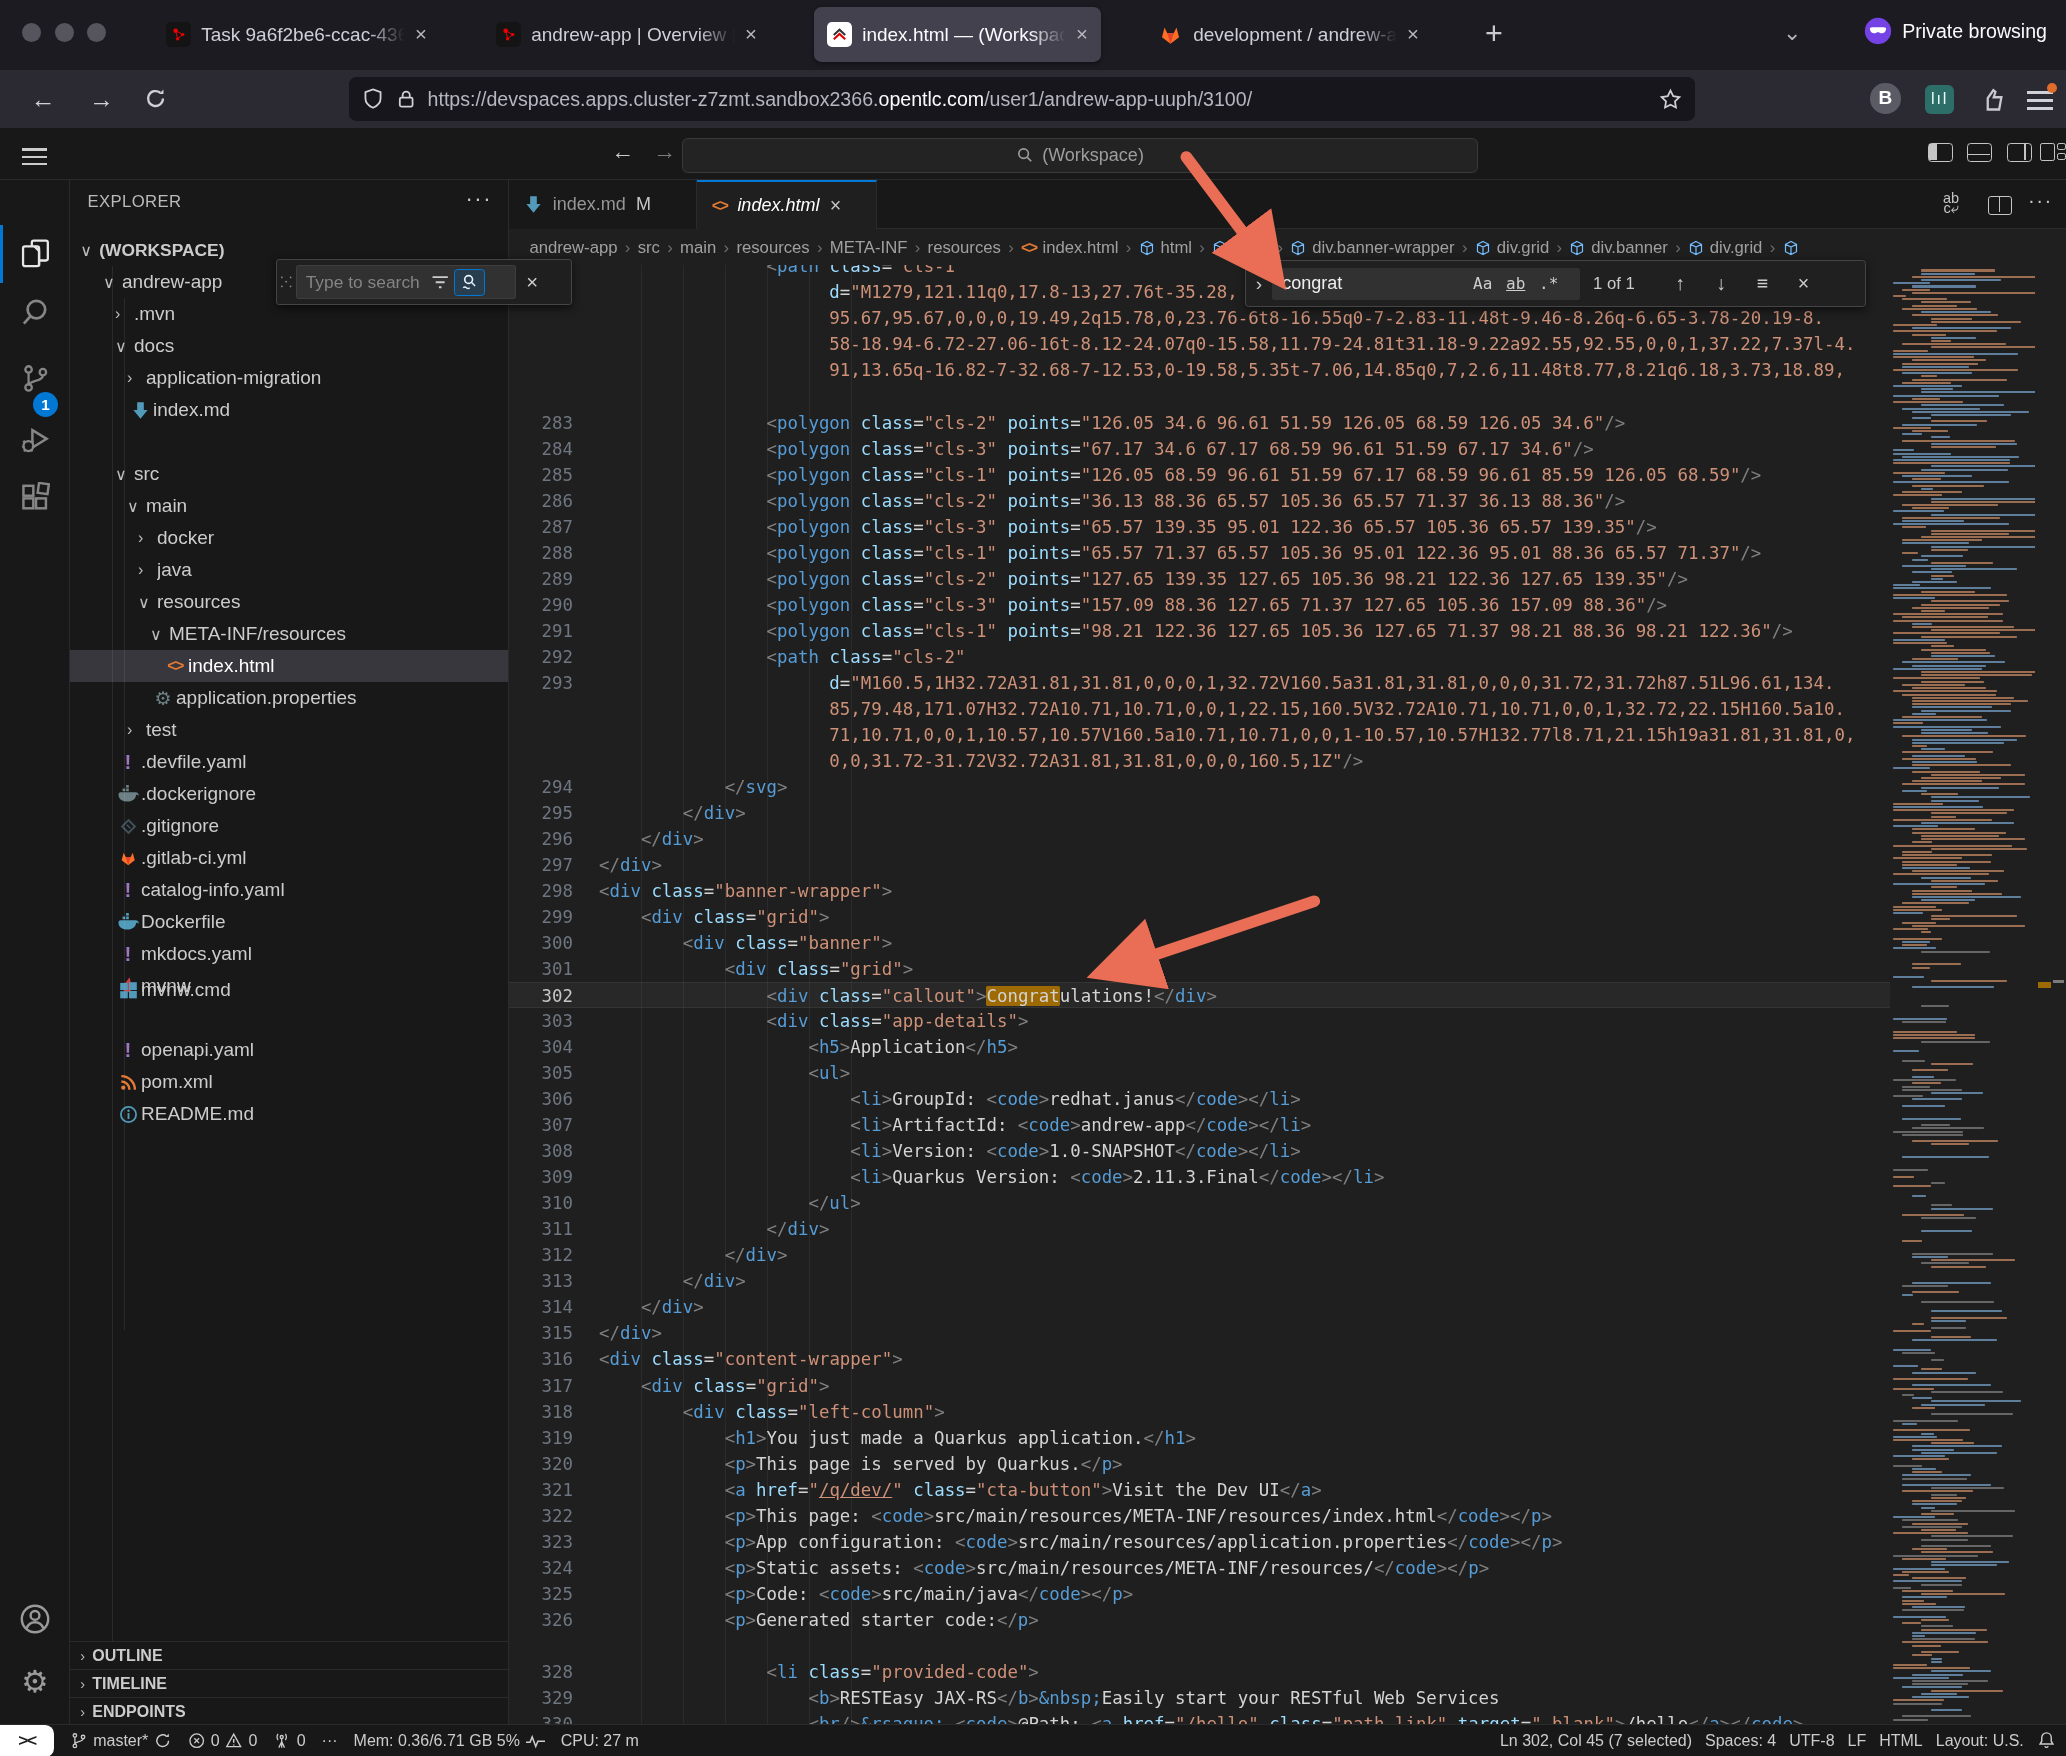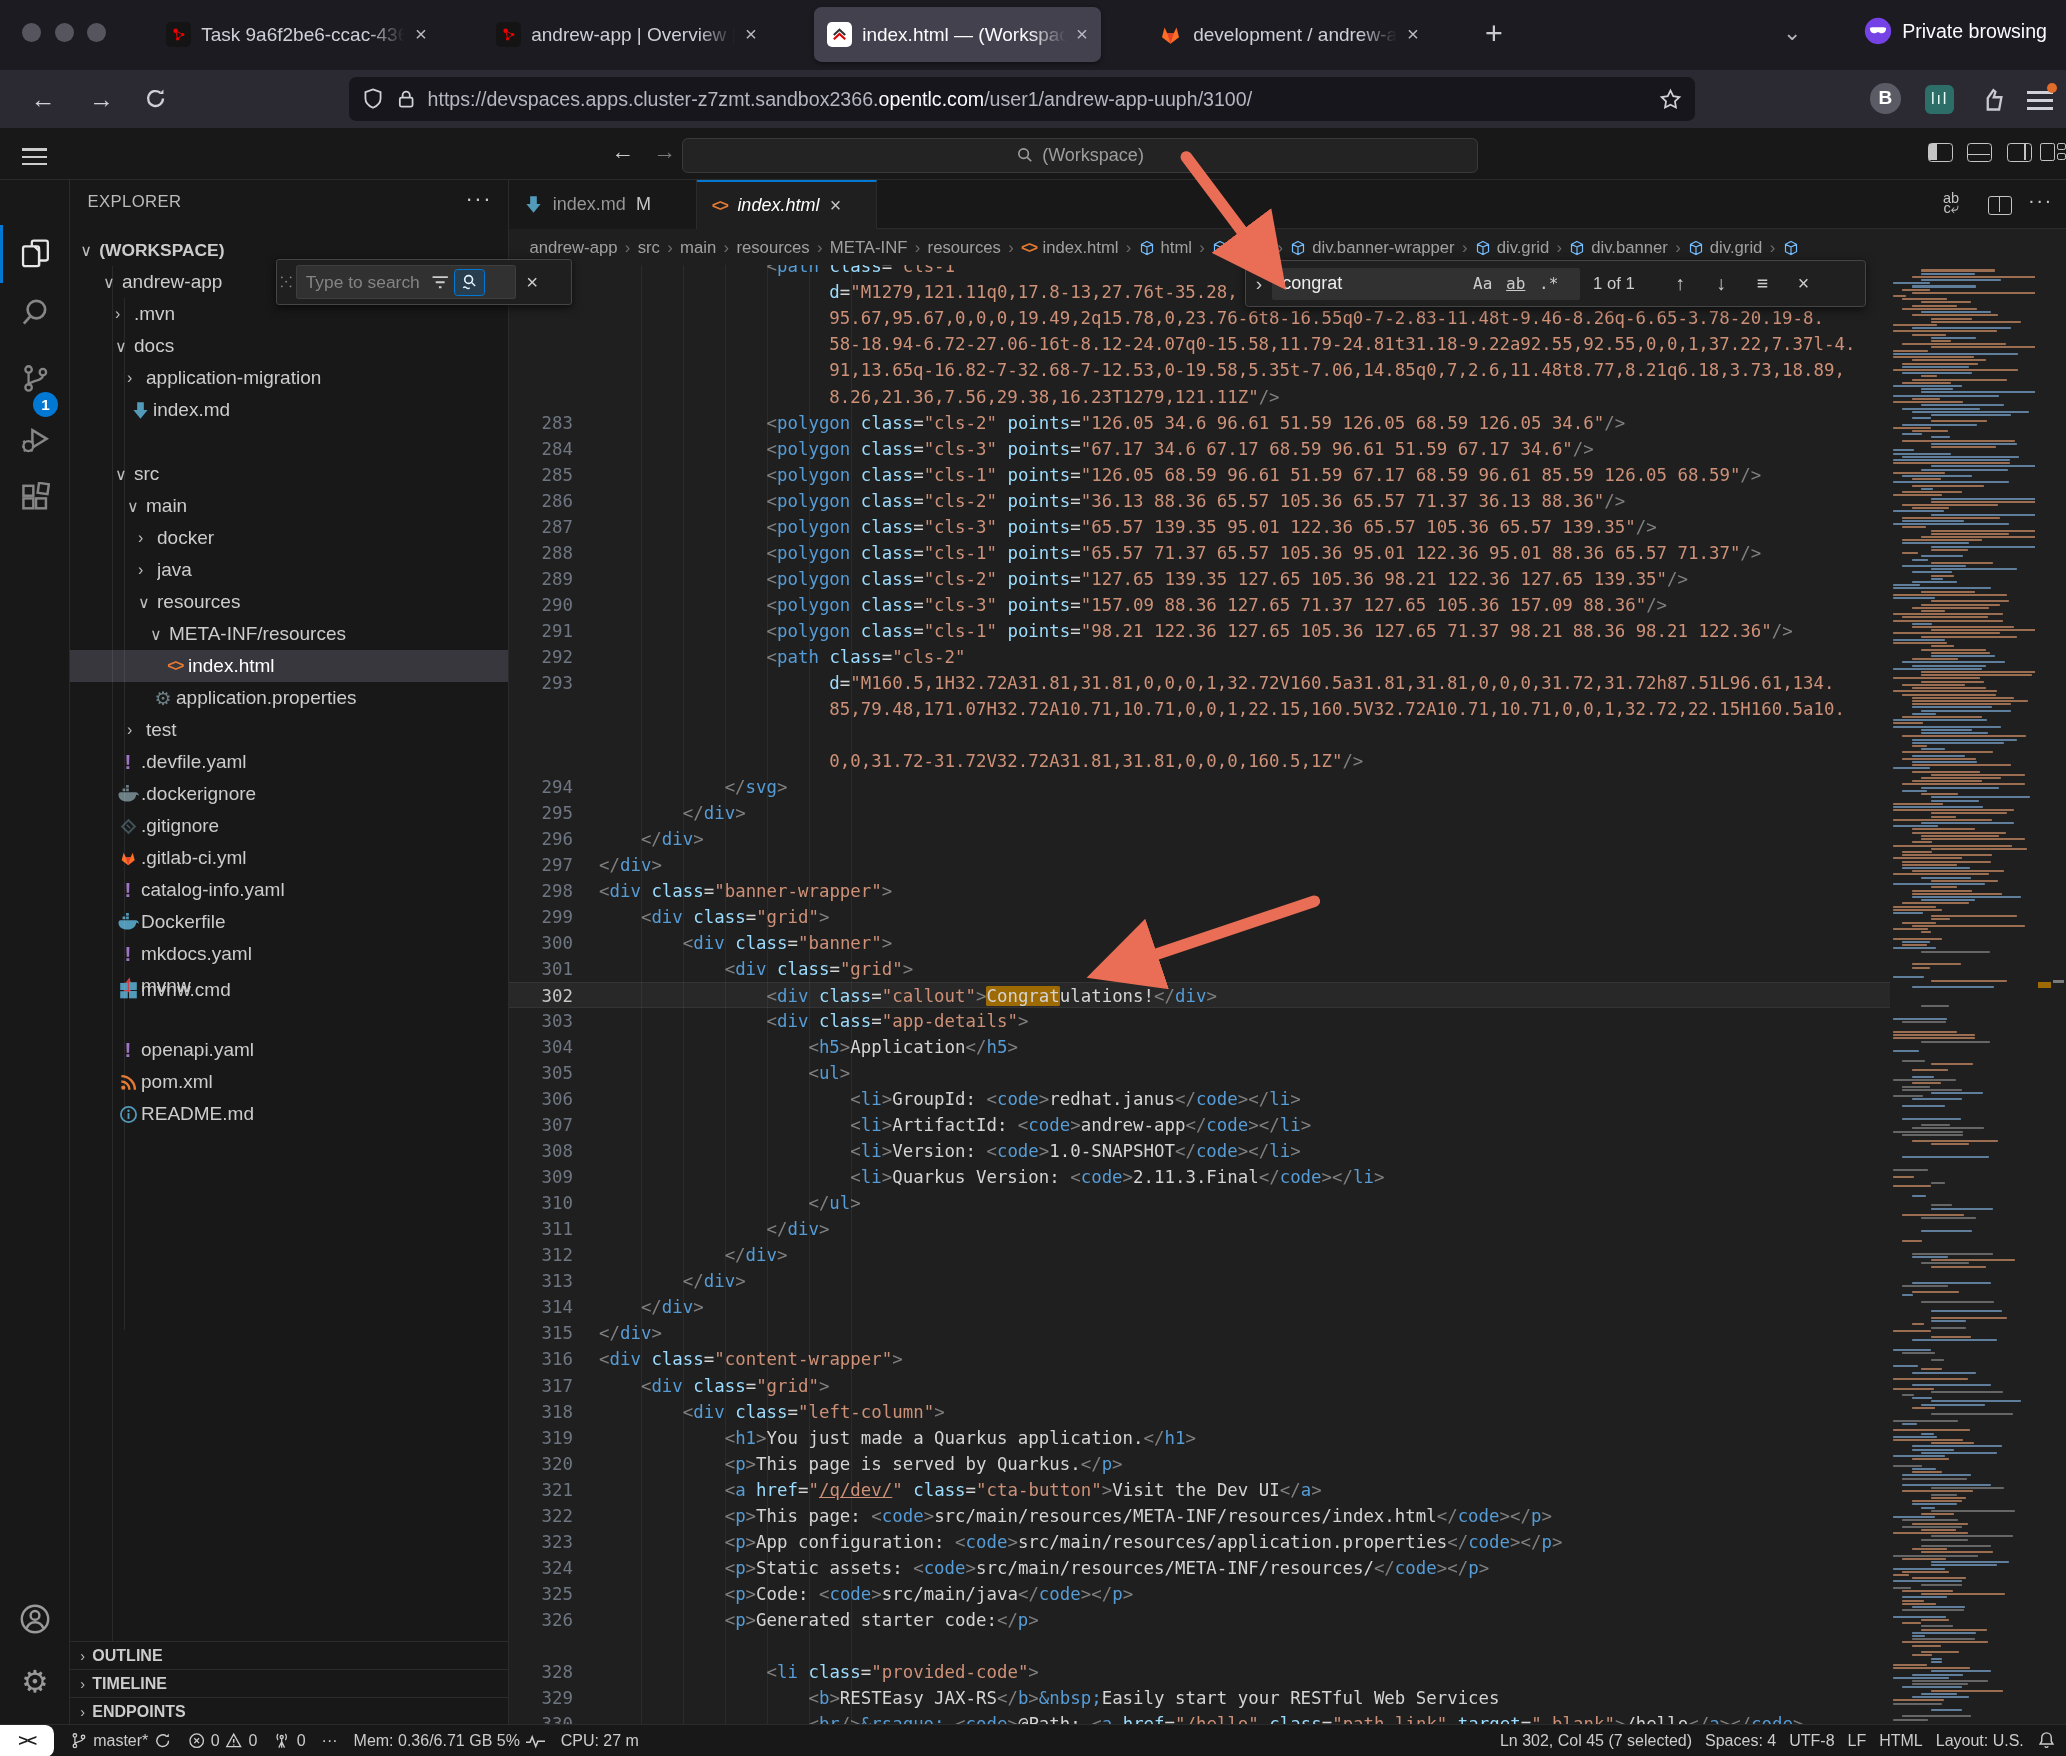--- a/index.html
+++ b/index.html
@@ -652,24 +652,20 @@
         <span class="ct">                      <span class="st">95.67,95.67,0,0,0,19.49,2q15.78,0,23.76-6t8-16.55q0-7-2.83-11.48t-9.46-8.26q-6.65-3.78-20.19-8.</span></span>
       </div>
       <div class="cl" style="top: 66px;">
         <span class="ln"></span>
         <span class="ct">                      <span class="st">58-18.94-6.72-27.06-16t-8.12-24.07q0-15.58,11.79-24.81t31.18-9.22a92.55,92.55,0,0,1,37.22,7.37l-4.</span></span>
       </div>
       <div class="cl" style="top: 92px;">
         <span class="ln"></span>
         <span class="ct">                      <span class="st">91,13.65q-16.82-7-32.68-7-12.53,0-19.58,5.35t-7.06,14.85q0,7,2.6,11.48t8.77,8.21q6.18,3.73,18.89,</span></span>
       </div>
-      <div class="cl" style="top: 119px;">
-        <span class="ln"></span>
-        <span class="ct">                      <span class="st">8.26,21.36,7.56,29.38,16.23T1279,121.11Z"</span><span class="pu">/&gt;</span></span>
-      </div>
       <div class="cl" style="top: 145px;">
         <span class="ln">283</span>
         <span class="ct">                <span class="pu">&lt;</span><span class="tg">polygon</span><span class="tx"> </span><span class="at">class</span><span class="op">=</span><span class="st">"cls-2"</span><span class="tx"> </span><span class="at">points</span><span class="op">=</span><span class="st">"126.05 34.6 96.61 51.59 126.05 68.59 126.05 34.6"</span><span class="pu">/&gt;</span></span>
       </div>
       <div class="cl" style="top: 171px;">
         <span class="ln">284</span>
         <span class="ct">                <span class="pu">&lt;</span><span class="tg">polygon</span><span class="tx"> </span><span class="at">class</span><span class="op">=</span><span class="st">"cls-3"</span><span class="tx"> </span><span class="at">points</span><span class="op">=</span><span class="st">"67.17 34.6 67.17 68.59 96.61 51.59 67.17 34.6"</span><span class="pu">/&gt;</span></span>
       </div>
       <div class="cl" style="top: 197px;">
         <span class="ln">285</span>
@@ -703,20 +699,24 @@
         <span class="ln">292</span>
         <span class="ct">                <span class="pu">&lt;</span><span class="tg">path</span><span class="tx"> </span><span class="at">class</span><span class="op">=</span><span class="st">"cls-2"</span></span>
       </div>
       <div class="cl" style="top: 405px;">
         <span class="ln">293</span>
         <span class="ct">                      <span class="at">d</span><span class="op">=</span><span class="st">"M160.5,1H32.72A31.81,31.81,0,0,0,1,32.72V160.5a31.81,31.81,0,0,0,31.72,31.72h87.51L96.61,134.</span></span>
       </div>
       <div class="cl" style="top: 431px;">
         <span class="ln"></span>
         <span class="ct">                      <span class="st">85,79.48,171.07H32.72A10.71,10.71,0,0,1,22.15,160.5V32.72A10.71,10.71,0,0,1,32.72,22.15H160.5a10.</span></span>
+      </div>
+      <div class="cl" style="top: 457px;">
+        <span class="ln"></span>
+        <span class="ct">                      <span class="st">71,10.71,0,0,1,10.57,10.57V160.5a10.71,10.71,0,0,1-10.57,10.57H132.77l8.71,21.15h19a31.81,31.81,0,</span></span>
       </div>
       <div class="cl" style="top: 483px;">
         <span class="ln"></span>
         <span class="ct">                      <span class="st">0,0,31.72-31.72V32.72A31.81,31.81,0,0,0,160.5,1Z"</span><span class="pu">/&gt;</span></span>
       </div>
       <div class="cl" style="top: 509px;">
         <span class="ln">294</span>
         <span class="ct">            <span class="pu">&lt;/</span><span class="tg">svg</span><span class="pu">&gt;</span></span>
       </div>
       <div class="cl" style="top: 535px;">

